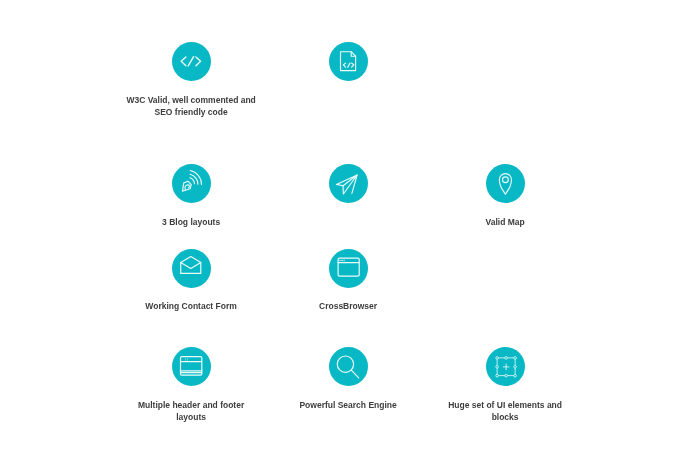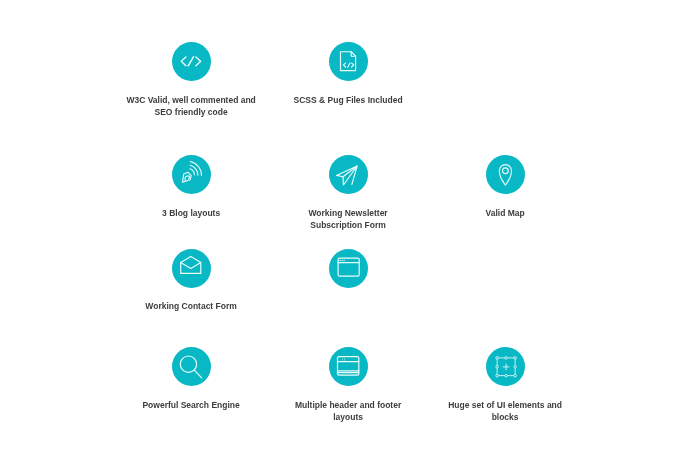--- a/index.html
+++ b/index.html
@@ -4,21 +4,21 @@
 <style>
   html,body{margin:0;padding:0;}
   body{
     width:700px;height:472px;background:#ffffff;
     font-family:"Liberation Sans",sans-serif;
     overflow:hidden;position:relative;
   }
   .features-grid{position:absolute;left:0;top:0;width:700px;height:472px;}
   .feature-row{position:absolute;left:112.6px;width:471px;display:flex;}
   .feature-row.r1{top:42px;}
-  .feature-row.r2{top:155px;}
+  .feature-row.r2{top:164px;}
   .feature-row.r3{top:248.5px;}
   .feature-row.r4{top:347px;}
   .feature-cell{width:157px;box-sizing:border-box;text-align:center;}
   .badge{
     width:39px;height:39px;border-radius:50%;
     background:var(--accent, #09b8c5);
     margin:0 auto;
     display:flex;align-items:center;justify-content:center;
   }
   .badge svg{display:block;}
@@ -51,21 +51,20 @@
         <svg width="26" height="26" viewBox="0 0 26 26" fill="none">
           <g stroke="var(--icon-stroke, #e9fbfb)" stroke-width="1.15" stroke-linecap="round" stroke-linejoin="round" fill="none">
             <path d="M5.5 2.7 h10.7 l4.4 4.5 v14.4 h-15.1 z"></path>
             <path d="M16.2 2.7 v4.5 h4.4"></path>
             <path d="M10.6 14.1 L8.4 15.8 L10.6 18.1"></path>
             <path d="M16.6 14.1 L18.8 15.8 L16.6 18.1"></path>
             <path d="M15.0 14.0 L12.8 18.3"></path>
           </g>
         </svg>
       </div>
-      <div class="cap"><span>SCSS &amp; Pug Files Included</span></div>
     </div>
   </div>
 
   <div class="feature-row r2">
     <div class="feature-cell">
       <div class="badge">
         <svg width="30" height="30" viewBox="-2 -2 30 30" fill="none">
           <g stroke="var(--icon-stroke, #e9fbfb)" stroke-width="1.15" stroke-linecap="round" stroke-linejoin="round" fill="none">
             <path d="M4.5 20.2 L5.7 12.1 L9.9 10.2 L13.3 13.7 L12.1 17.8 Z"></path>
             <path d="M7.3 18.6 C 6.4 16.0 7.6 13.9 10.0 13.9 C 11.6 13.9 12.1 15.6 10.6 16.8"></path>
@@ -79,21 +78,20 @@
     </div>
     <div class="feature-cell">
       <div class="badge">
         <svg width="26" height="26" viewBox="0 0 26 26" fill="none">
           <g stroke="var(--icon-stroke, #e9fbfb)" stroke-width="1.15" stroke-linecap="round" stroke-linejoin="round" fill="none">
             <path d="M22.1 4.0 L1.5 13.4 L8.0 14.8 Z"></path>
             <path d="M8.0 14.8 L8.4 23.0 L22.1 4.0 L16.9 22.4"></path>
           </g>
         </svg>
       </div>
-      <div class="cap"><span>Working Newsletter</span><br><span>Subscription Form</span></div>
     </div>
     <div class="feature-cell">
       <div class="badge">
         <svg width="26" height="26" viewBox="0 0 26 26" fill="none">
           <g stroke="var(--icon-stroke, #e9fbfb)" stroke-width="1.15" stroke-linecap="round" stroke-linejoin="round" fill="none">
             <path d="M13.4 23.2 C 9.1 16.9 7.35 13.9 7.35 8.7 a6.05 6.05 0 1 1 12.1 0 C 19.45 13.9 17.7 16.9 13.4 23.2 Z"></path>
             <circle cx="13.4" cy="8.7" r="2.9"></circle>
           </g>
         </svg>
       </div>
@@ -120,51 +118,52 @@
             <rect x="3.1" y="3.1" width="21.1" height="18.0" rx="1.4"></rect>
             <path d="M3.1 7.6 h21.1"></path>
           </g>
           <g fill="var(--icon-stroke, #e9fbfb)">
             <circle cx="5.1" cy="5.4" r="0.68"></circle>
             <circle cx="7.1" cy="5.4" r="0.68"></circle>
             <circle cx="9.1" cy="5.4" r="0.68"></circle>
           </g>
         </svg>
       </div>
+      <div class="cap"><span>CrossBrowser</span></div>
     </div>
   </div>
 
   <div class="feature-row r4">
-    <div class="feature-cell">
-      <div class="badge">
-        <svg width="26" height="26" viewBox="0 0 26 26" fill="none">
-          <g stroke="var(--icon-stroke, #e9fbfb)" stroke-width="1.2" stroke-linecap="round" stroke-linejoin="round" fill="none">
-            <circle cx="10.45" cy="10.15" r="8.15"></circle>
-            <path d="M16.3 16.1 L23.7 23.8"></path>
-          </g>
-        </svg>
-      </div>
-      <div class="cap"><span>Powerful Search Engine</span></div>
-    </div>
     <div class="feature-cell">
       <div class="badge">
         <svg width="26" height="26" viewBox="0 0 26 26" fill="none">
           <g stroke="var(--icon-stroke, #e9fbfb)" stroke-width="1.2" stroke-linecap="round" stroke-linejoin="round" fill="none">
             <rect x="2.5" y="2.6" width="21.3" height="18.5" rx="1.4"></rect>
             <path d="M2.5 7.6 h21.3"></path>
             <path d="M2.5 16.8 h21.3"></path>
             <path d="M2.5 18.6 h21.3"></path>
           </g>
           <g stroke="var(--icon-stroke, #e9fbfb)" stroke-width="0.55" stroke-linecap="butt" opacity="0.8" fill="none">
             <path d="M7.3 4.2 v2.6"></path>
             <path d="M9.6 4.2 v2.6"></path>
           </g>
         </svg>
       </div>
       <div class="cap"><span>Multiple header and footer</span><br><span>layouts</span></div>
+    </div>
+    <div class="feature-cell">
+      <div class="badge">
+        <svg width="26" height="26" viewBox="0 0 26 26" fill="none">
+          <g stroke="var(--icon-stroke, #e9fbfb)" stroke-width="1.2" stroke-linecap="round" stroke-linejoin="round" fill="none">
+            <circle cx="10.45" cy="10.15" r="8.15"></circle>
+            <path d="M16.3 16.1 L23.7 23.8"></path>
+          </g>
+        </svg>
+      </div>
+      <div class="cap"><span>Powerful Search Engine</span></div>
     </div>
     <div class="feature-cell">
       <div class="badge">
         <svg width="26" height="26" viewBox="0 0 26 26" fill="none">
           <g stroke="var(--icon-stroke, #e9fbfb)" stroke-width="0.8" stroke-linecap="round" stroke-linejoin="miter" fill="none">
             <rect x="5.1" y="3.9" width="18.0" height="17.8"></rect>
           </g>
           <g stroke="var(--icon-stroke, #e9fbfb)" stroke-width="0.85" stroke-linecap="round" fill="none">
             <path d="M14.1 10.0 v5.8 M11.2 12.9 h5.8"></path>
           </g>

